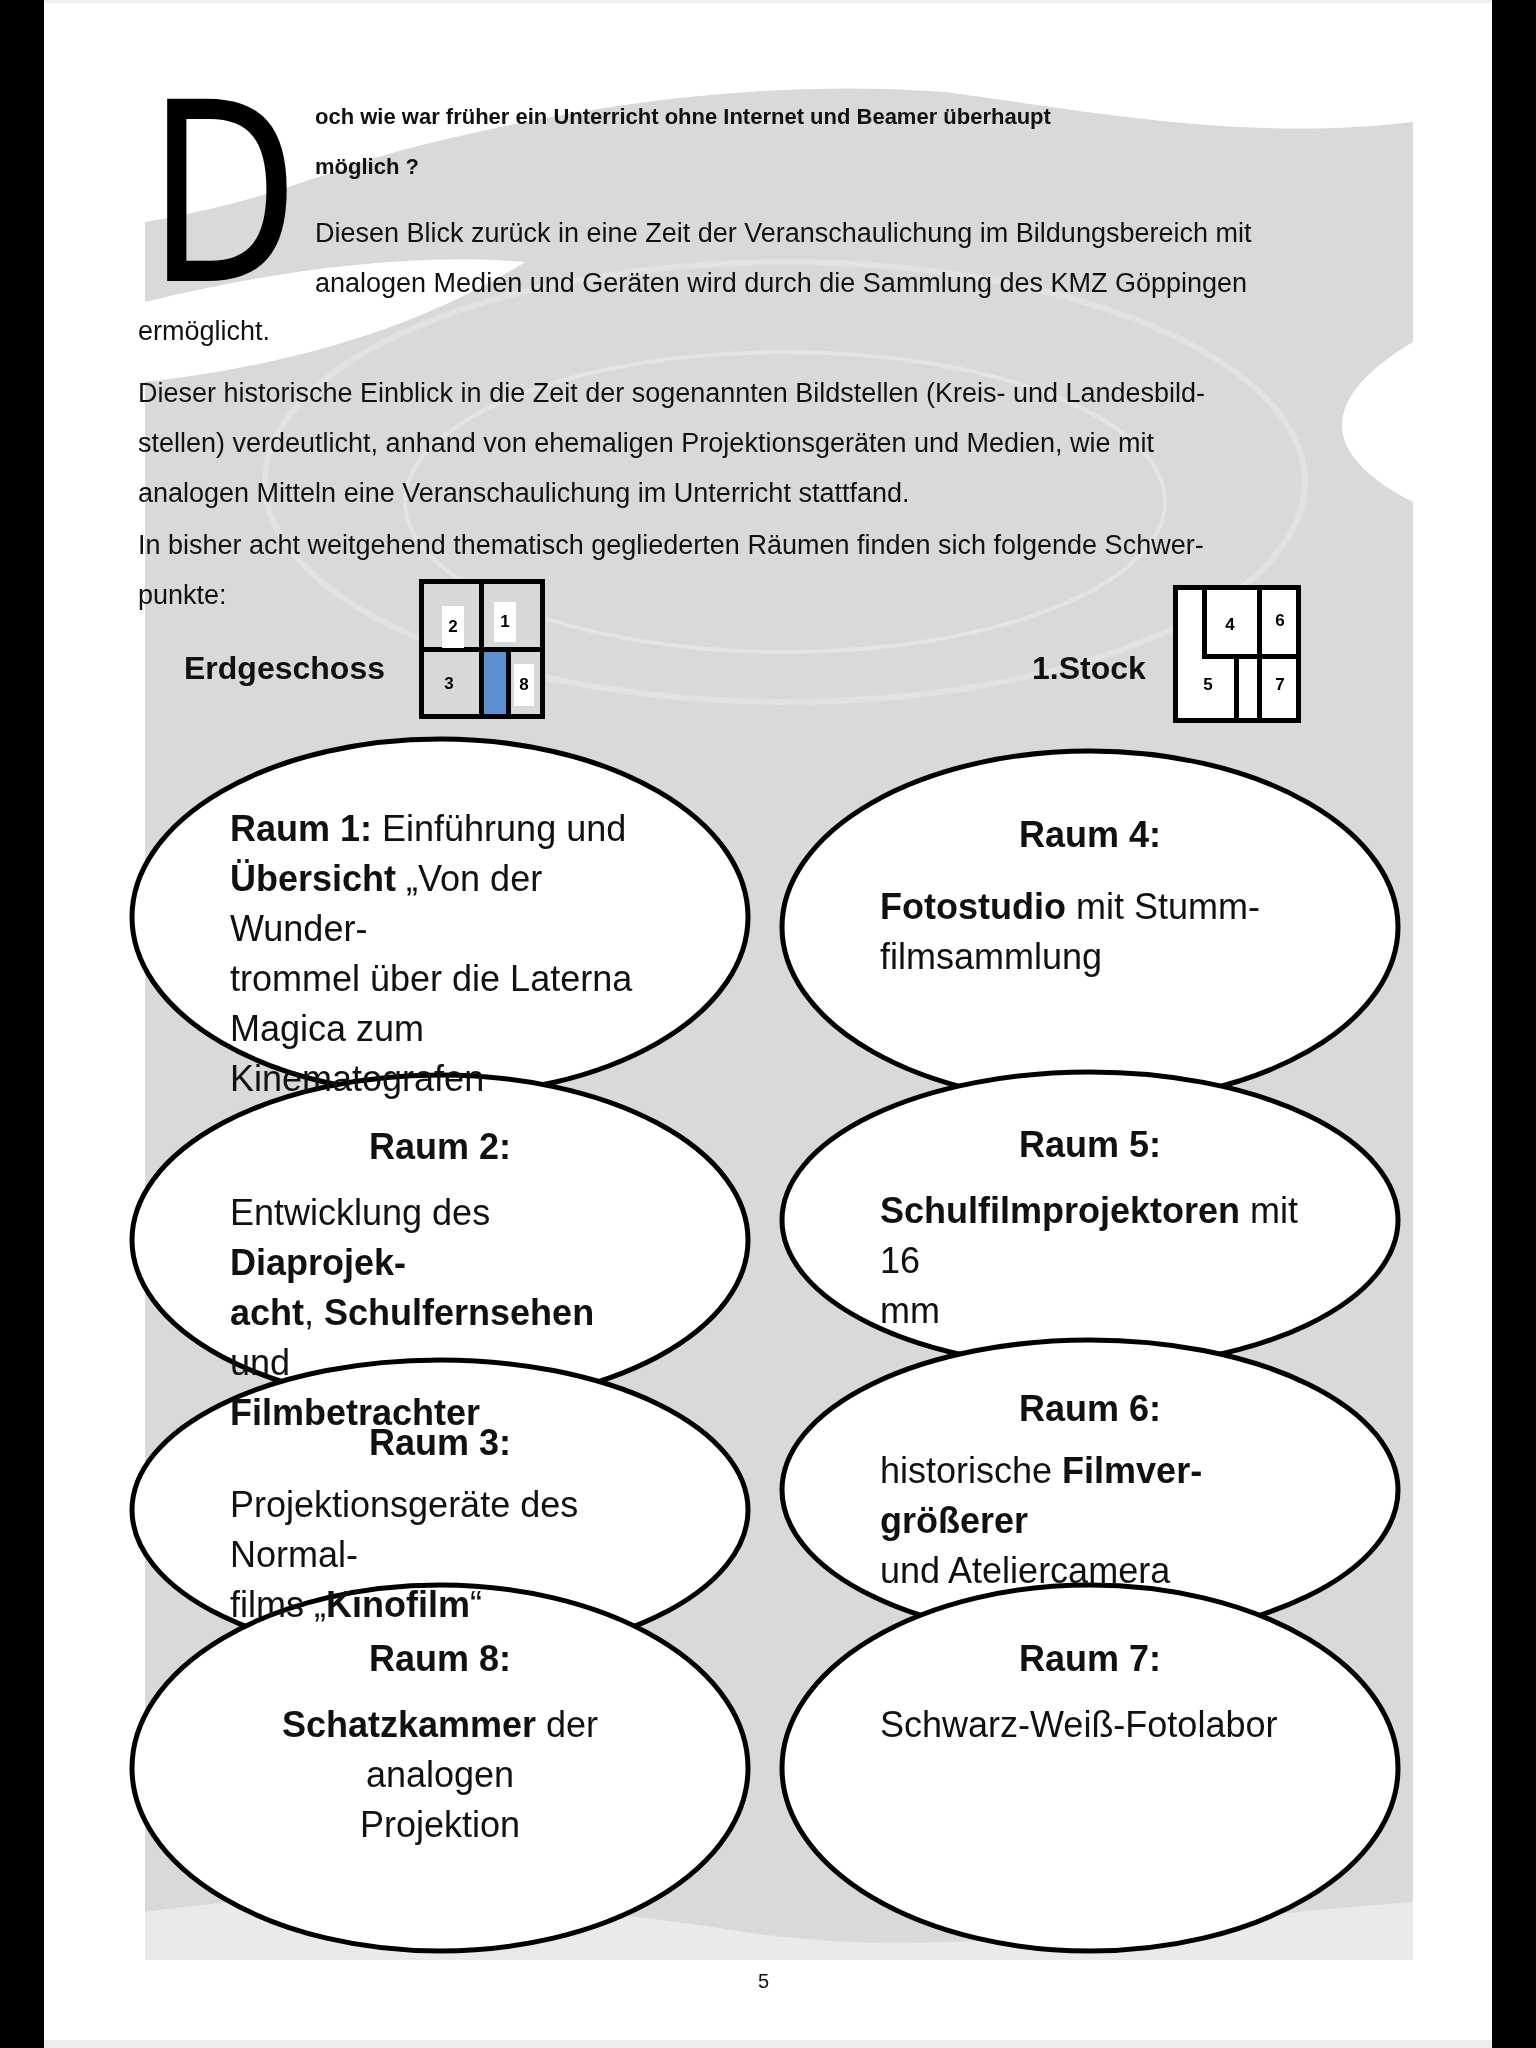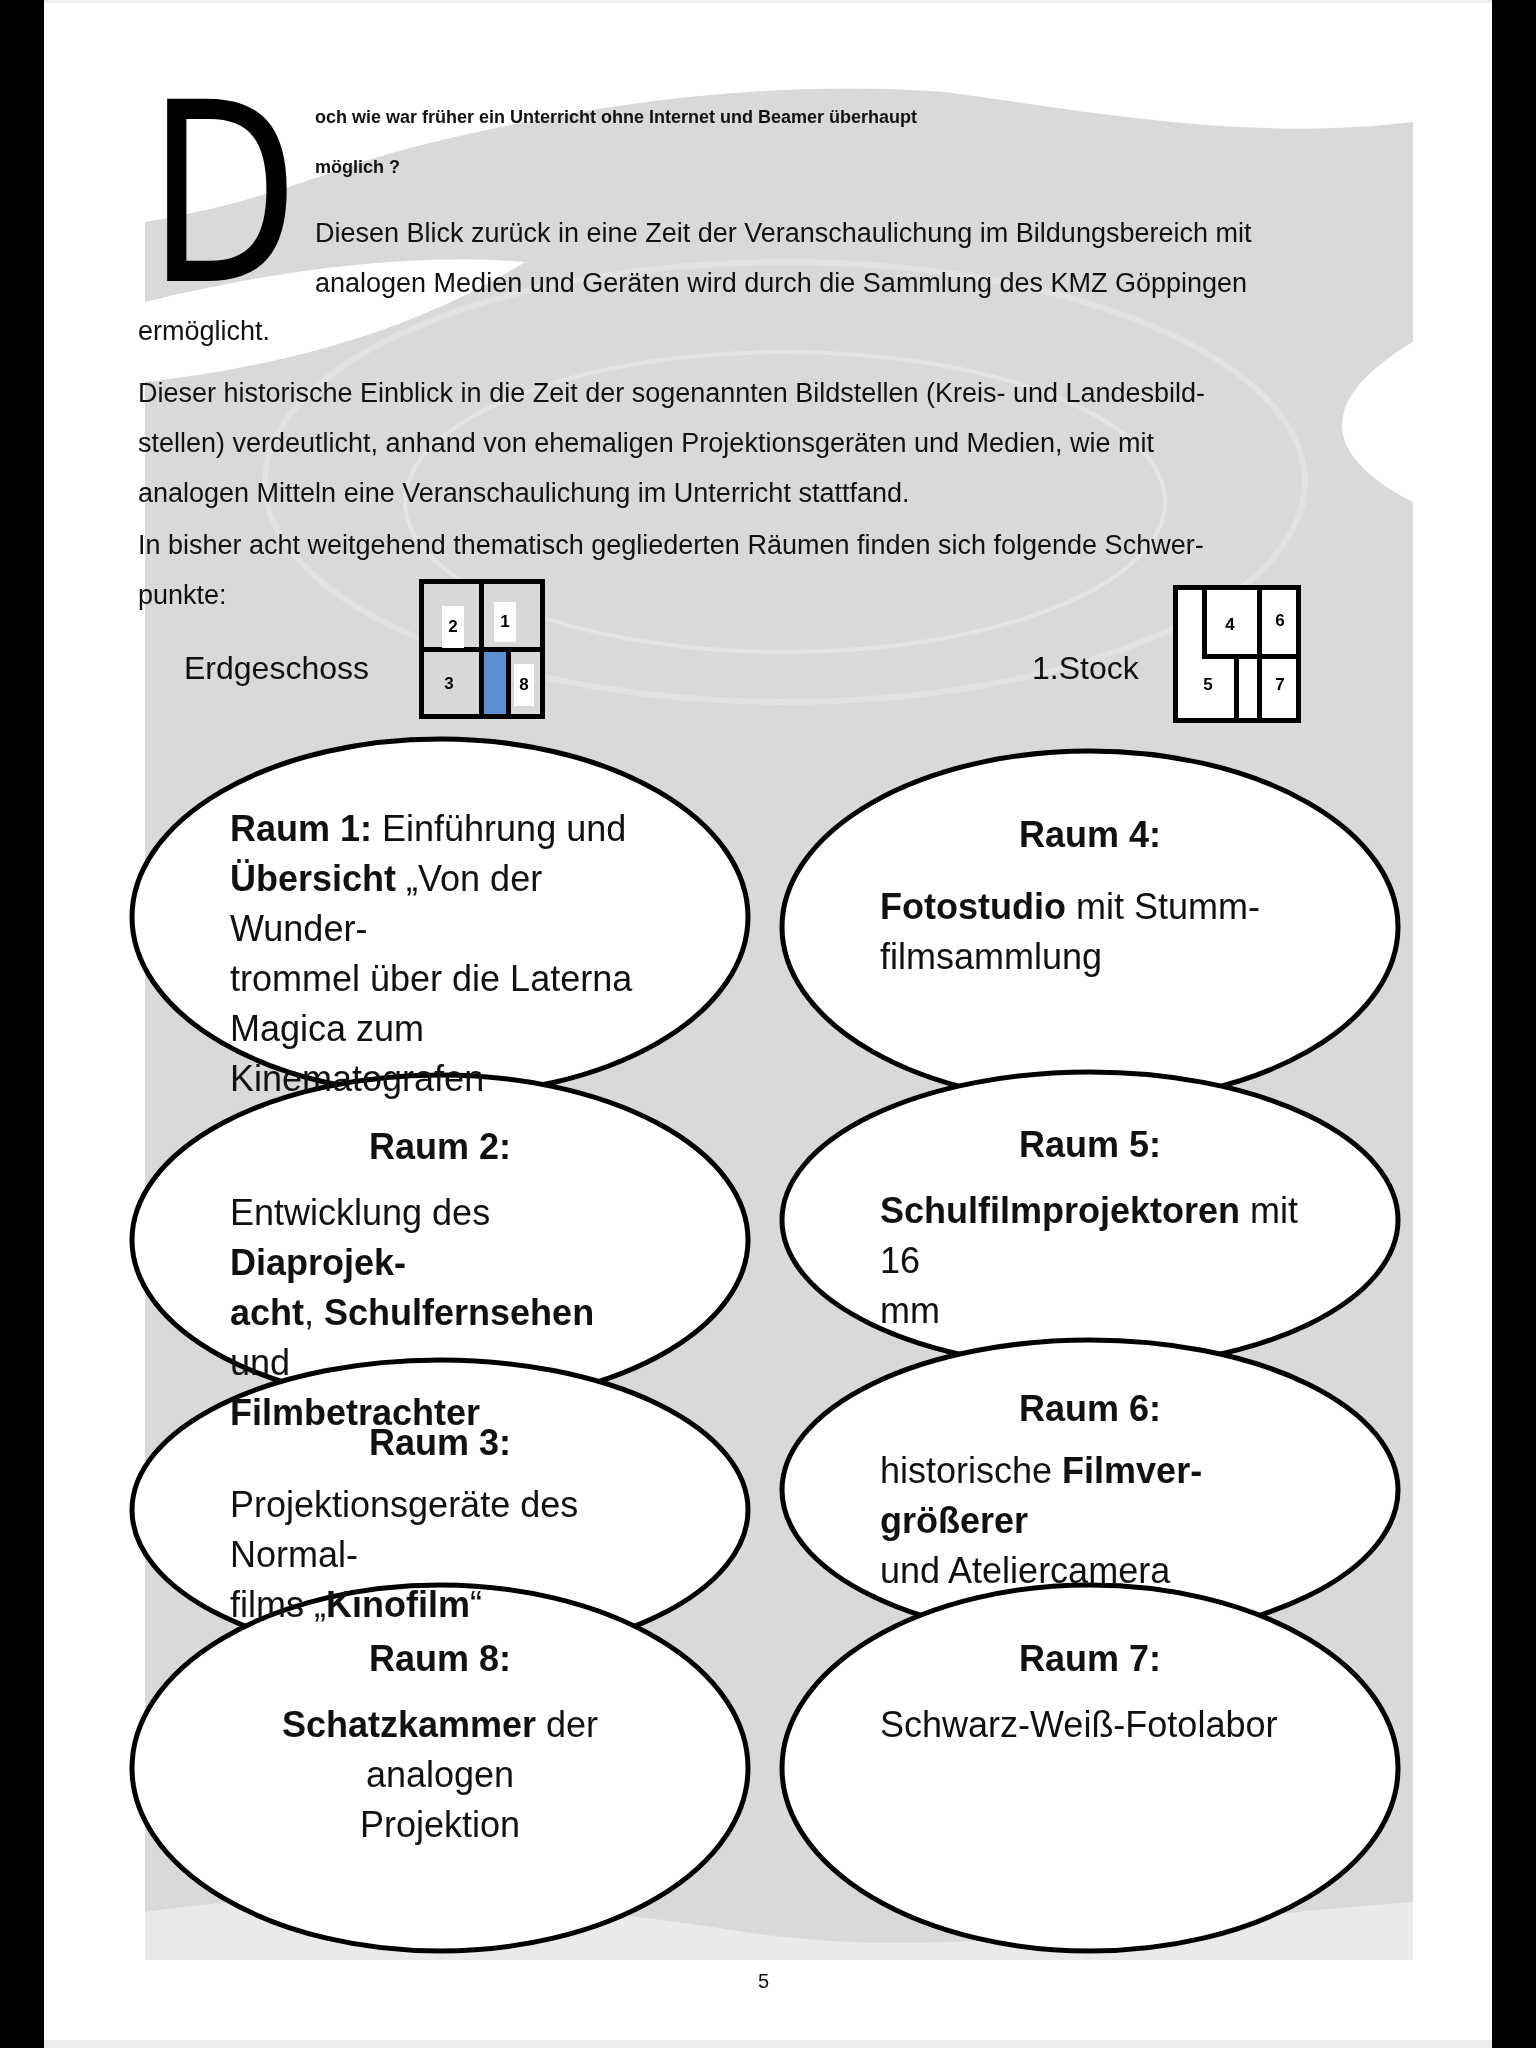--- a/index.html
+++ b/index.html
@@ -18,27 +18,27 @@
   
   .bg-art { position:absolute; left:145px; top:82px; width:1268px; height:1878px; }
 
   .dropcap {
     position:absolute; left:148px; top:70px;
     font-family:"DejaVu Sans", sans-serif; font-size:250px; line-height:250px;
     font-weight:normal; color:#000; transform:scaleX(0.78); transform-origin:left top;
   }
   .txt { position:absolute; font-size:27px; line-height:50px; color:#111; white-space:nowrap; }
   .bold { font-weight:bold; }
-  .heading { left:315px; top:92px; font-weight:bold; font-size:18px; line-height:50px; }
+  .heading { left:315px; top:92px; font-weight:bold; font-size:22px; line-height:50px; }
   .intro1 { left:315px; top:208px; }
   .intro2 { left:138px; top:306px; }
   .para2 { left:138px; top:368px; }
   .para3 { left:138px; top:520px; }
 
-  .floor-label { position:absolute; font-size:32px; font-weight:normal; color:#111; }
+  .floor-label { position:absolute; font-size:32px; font-weight:bold; color:#111; }
 
   
   .fp { position:absolute; background:#fff; border:5px solid #000; box-sizing:border-box; }
   .fp-eg { left:419px; top:579px; width:126px; height:140px; background:#d8d8d8; }
   .fp-eg .line { position:absolute; background:#000; }
   .fp-num { position:absolute; font-size:17px; font-weight:bold; color:#000; background:#fff; text-align:center; }
 
   .fp-os { left:1173px; top:585px; width:128px; height:138px; }
   .fp-os .line { position:absolute; background:#000; }
 

